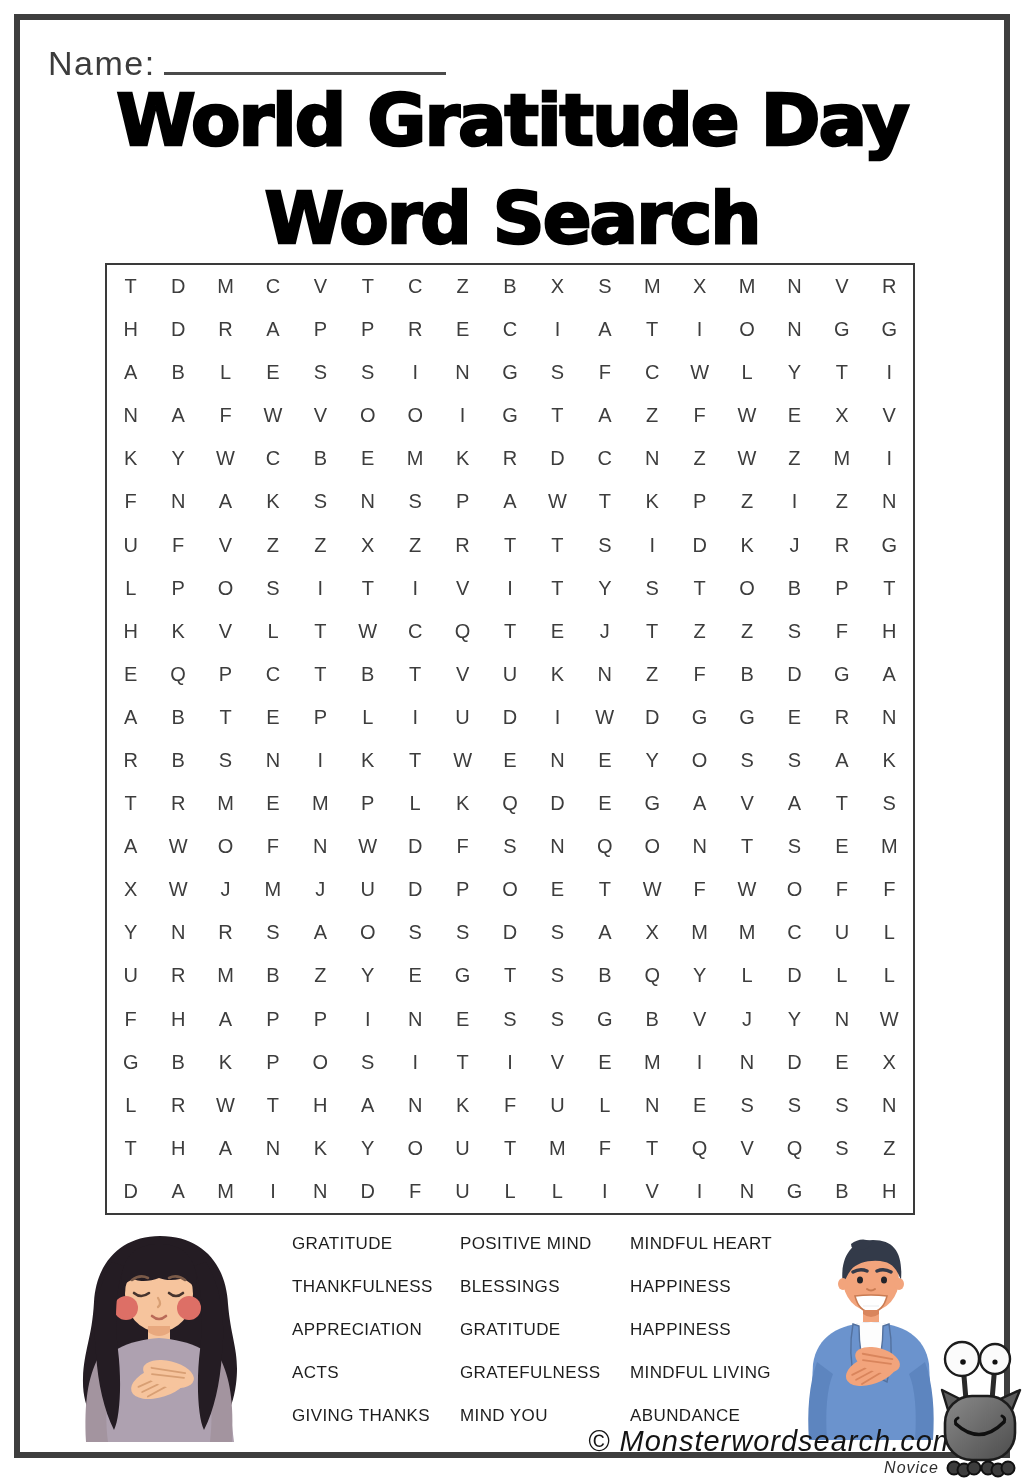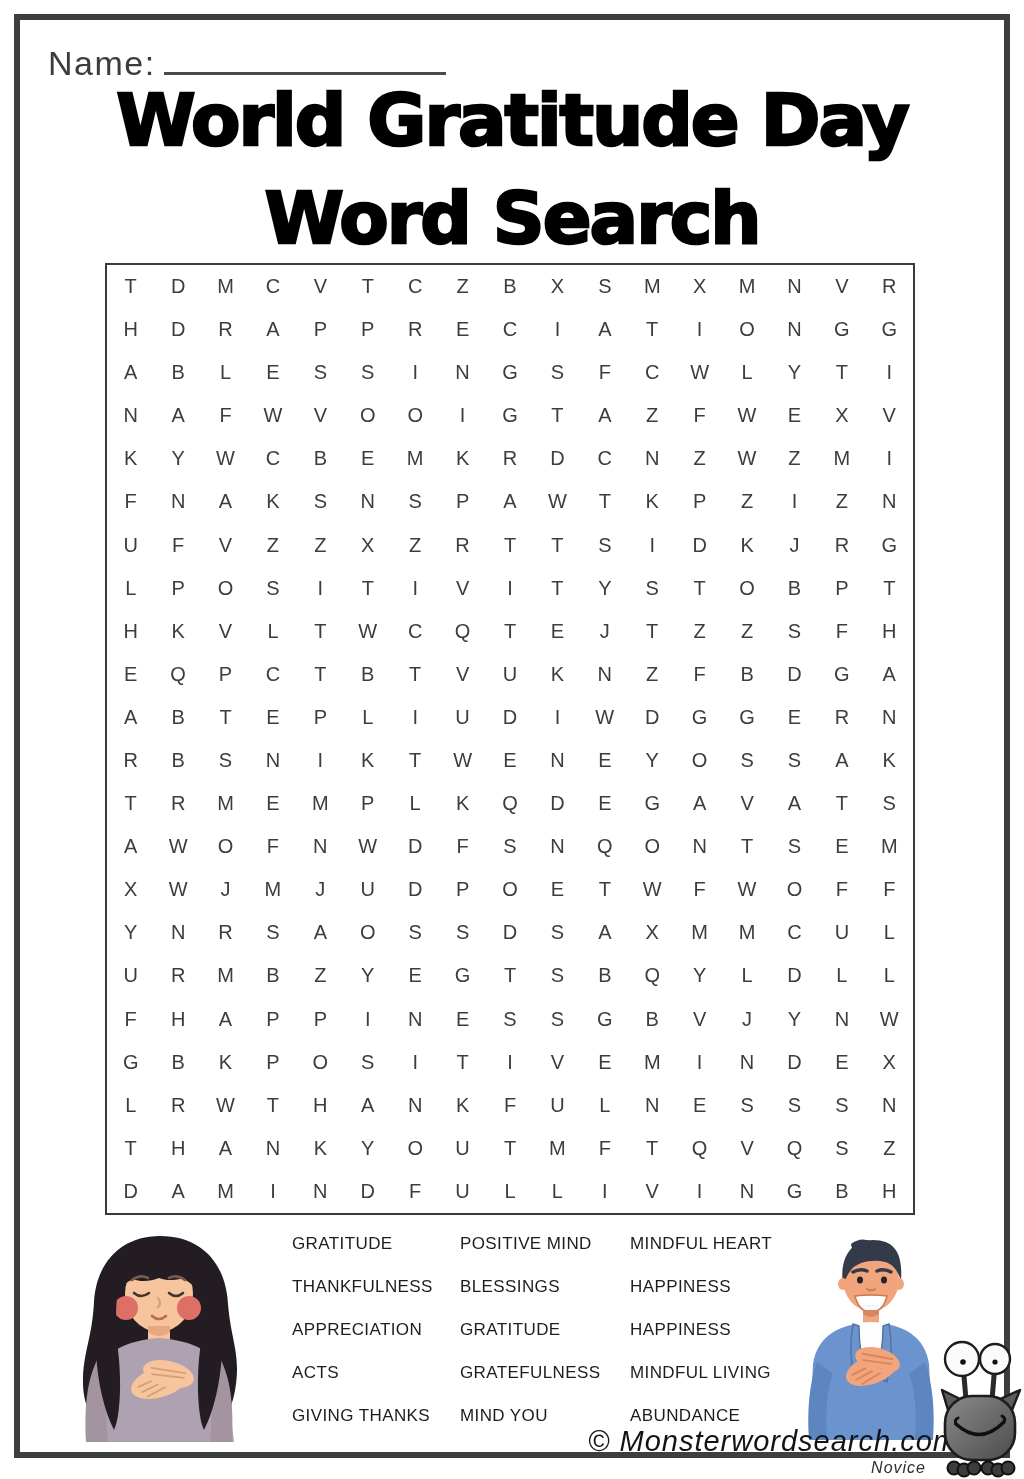--- a/index.html
+++ b/index.html
@@ -44,21 +44,21 @@
   }
   .word{
     font-size:17px;color:#1d1d1d;letter-spacing:0.4px;font-weight:400;white-space:nowrap;
   }
   
   .copyright{
     position:absolute;right:66px;top:1425px;z-index:3;
     font-size:29px;font-style:italic;color:#141414;letter-spacing:1px;font-weight:400;
   }
   .level-label{
-    position:absolute;right:98px;top:1459px;z-index:3;
+    position:absolute;right:85px;top:1459px;z-index:3;
     font-size:16px;font-style:italic;color:#2e2e2e;letter-spacing:1px;margin-left:36px;
   }
   
   .woman-illo{position:absolute;left:68px;top:1232px;z-index:2;}
   .man-illo{position:absolute;left:793px;top:1234px;z-index:2;}
   .monster-illo{position:absolute;left:938px;top:1338px;z-index:4;}
 </style>
 </head>
 <body>
 

